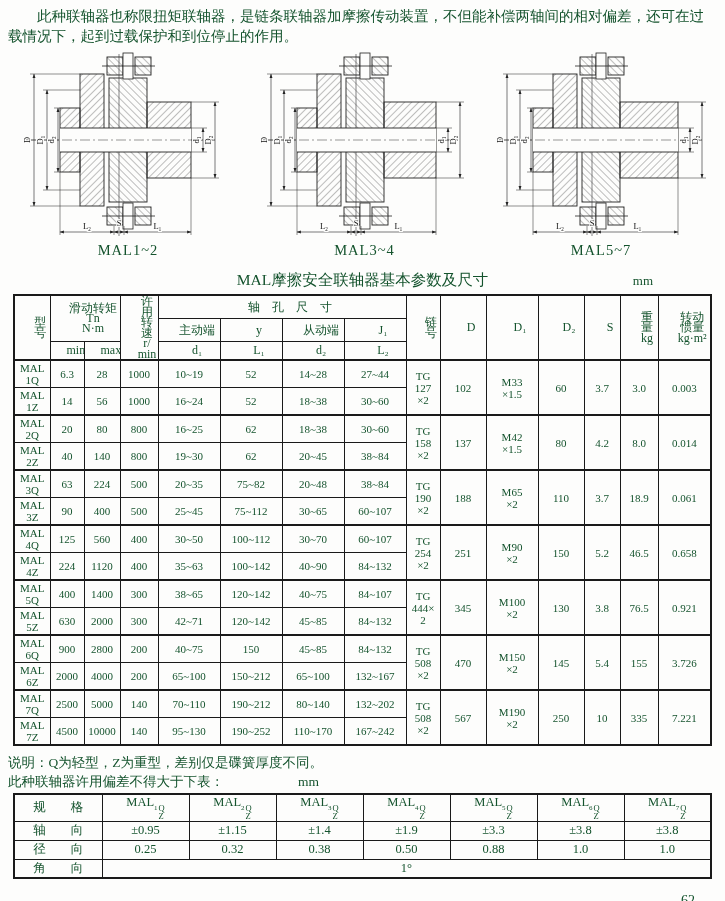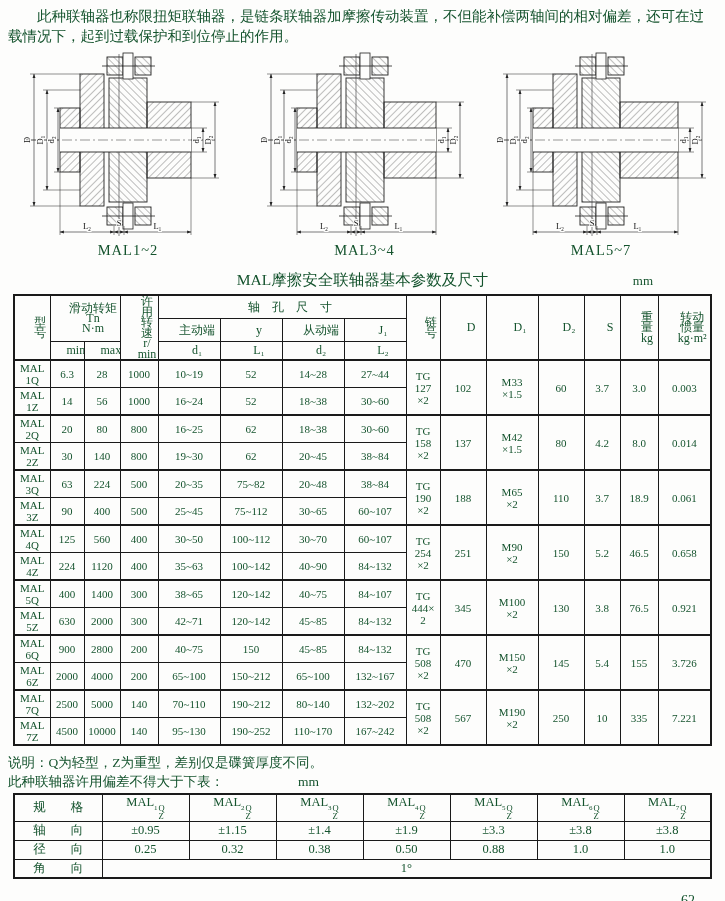--- a/index.html
+++ b/index.html
@@ -367,21 +367,21 @@
           <td rowspan="2">M42
 ×1.5</td>
           <td rowspan="2">80</td>
           <td rowspan="2">4.2</td>
           <td rowspan="2">8.0</td>
           <td rowspan="2">0.014</td>
         </tr>
         <tr>
           <td>MAL
 2Z</td>
-          <td>30</td>
+          <td>40</td>
           <td>140</td>
           <td>800</td>
           <td>19~30</td>
           <td>62</td>
           <td>20~45</td>
           <td>38~84</td>
         </tr>
         <tr class="pair-start">
           <td>MAL
 3Q</td>

